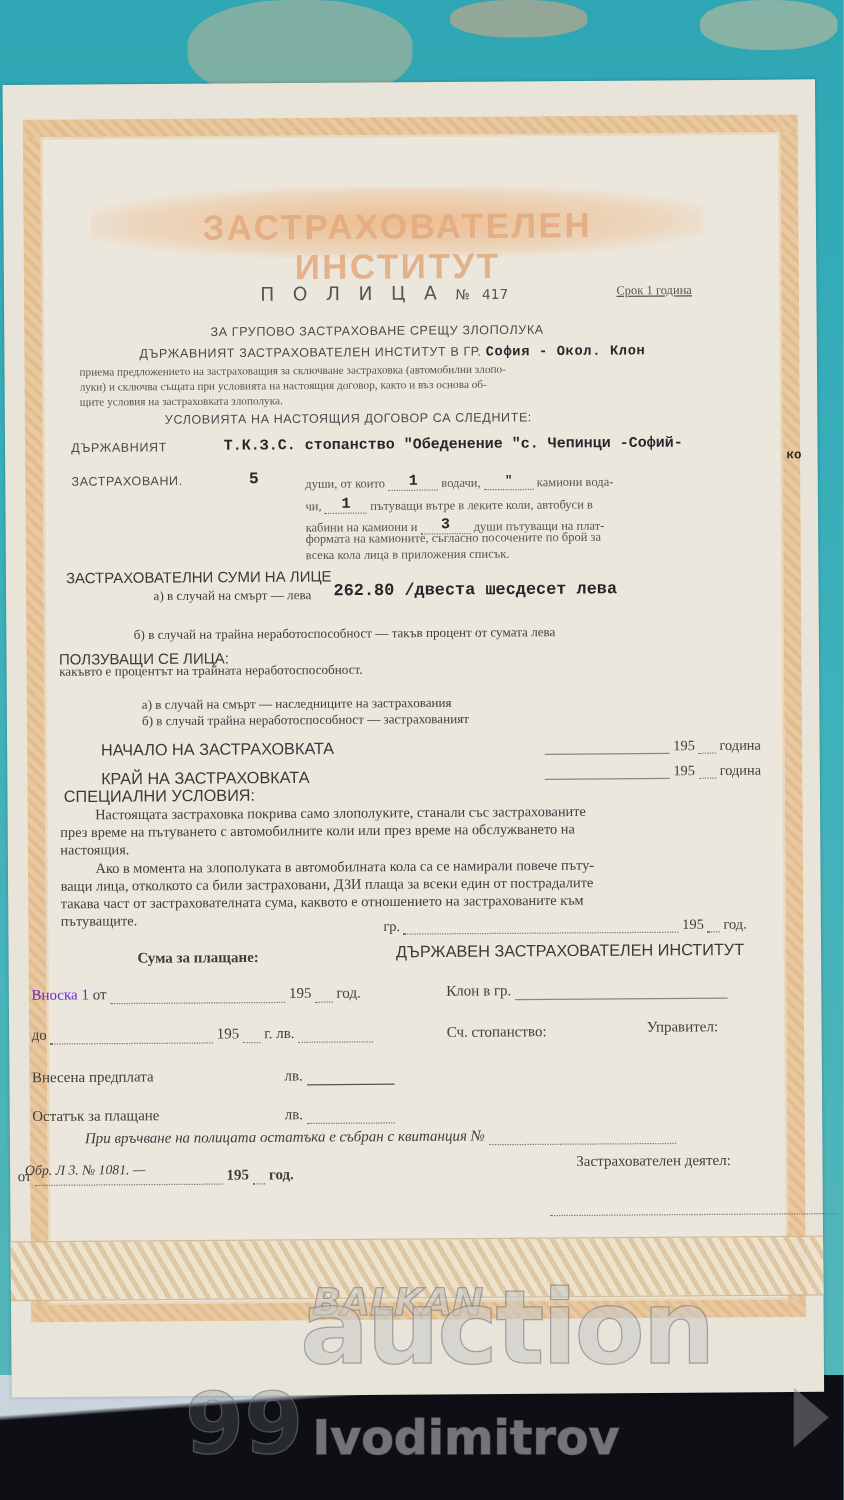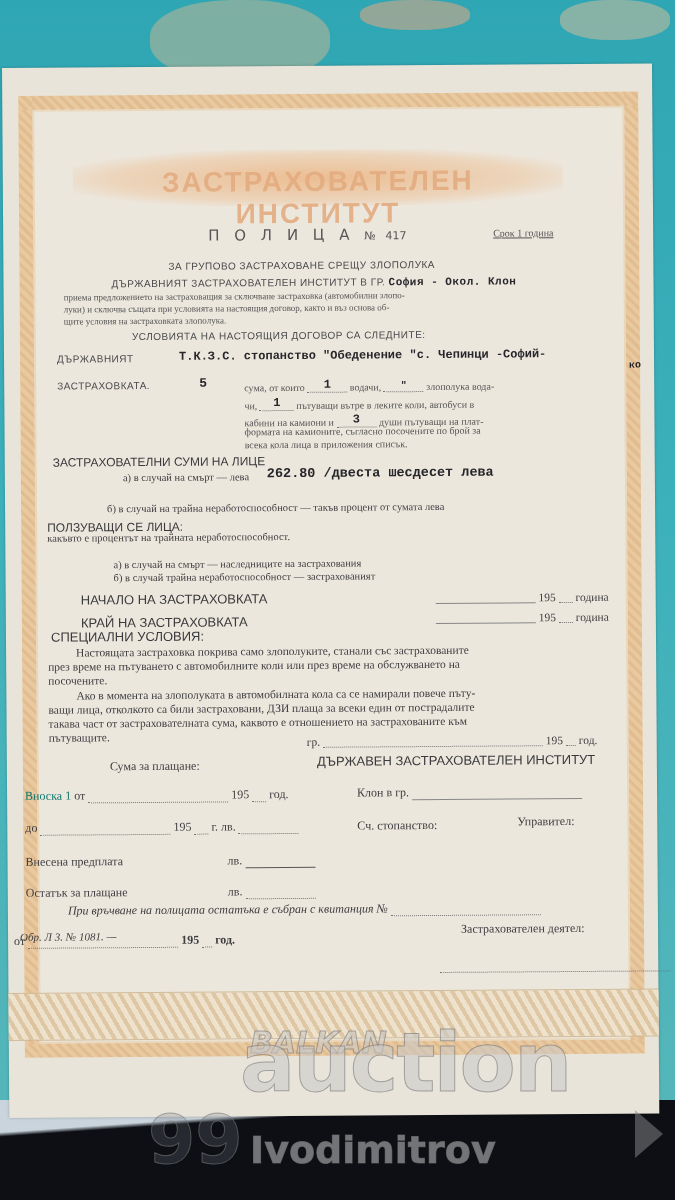--- a/index.html
+++ b/index.html
@@ -72,28 +72,28 @@
     <div class="abs small" style="left:60px;top:225px;font-size:9px;">приема предложението на застраховащия за сключване застраховка (автомобилни злопо-</div>
     <div class="abs small" style="left:60px;top:237px;font-size:9px;">луки) и сключва същата при условията на настоящия договор, както и въз основа об-</div>
     <div class="abs small" style="left:60px;top:249px;font-size:9px;">щите условия на застраховката злополука.</div>
 
     <div class="abs caps" style="left:128px;top:264px;">УСЛОВИЯТА НА НАСТОЯЩИЯ ДОГОВОР СА СЛЕДНИТЕ:</div>
 
     <div class="abs caps" style="left:53px;top:286px;">ДЪРЖАВНИЯТ</div>
     <div class="abs typed" style="left:175px;top:283px;font-size:12px;">Т.К.З.С. стопанство "Обеденение "с. Чепинци -Софий-</div>
     <div class="abs typed" style="left:603px;top:296px;font-size:10px;margin-left:22px;">ко</div>
 
-    <div class="abs caps" style="left:53px;top:313px;">ЗАСТРАХОВКАТА.</div>
+    <div class="abs caps" style="left:53px;top:313px;">ЗАСТРАХОВАНИ.</div>
     <div class="abs typed" style="left:195px;top:309px;font-size:13px;">5</div>
     <div class="abs small" style="left:240px;top:312px;">
-      <span>сума, от които</span>
+      <span>души, от които</span>
       <span class="dots typed" style="width:40px;text-align:center;font-size:12px;">1</span>
       <span>водачи,</span>
       <span class="dots typed" style="width:40px;text-align:center;">"</span>
-      <span>злополука вода-</span>
+      <span>камиони вода-</span>
     </div>
     <div class="abs small" style="left:240px;top:330px;">
       <span>чи,</span>
       <span class="dots typed" style="width:34px;text-align:center;font-size:12px;">1</span>
       <span>пътуващи вътре в леките коли, автобуси в</span>
     </div>
     <div class="abs small" style="left:240px;top:347px;">
       <span>кабини на камиони и</span>
       <span class="dots typed" style="width:40px;text-align:center;font-size:12px;">3</span>
       <span>души пътуващи на плат-</span>
@@ -122,38 +122,38 @@
     <div class="abs body" style="left:430px;top:547px;">
       <span class="line" style="width:100px;"></span>
       <span>195</span>
       <span class="dots" style="width:14px;"></span>
       <span>година</span>
     </div>
 
     <div class="abs head" style="left:45px;top:562px;">СПЕЦИАЛНИ УСЛОВИЯ:</div>
     <div class="abs body" style="left:70px;top:579px;">Настоящата застраховка покрива само злополуките, станали със застрахованите</div>
     <div class="abs body" style="left:42px;top:593px;">през време на пътуването с автомобилните коли или през време на обслужването на</div>
-    <div class="abs body" style="left:42px;top:607px;">посочените.</div>
+    <div class="abs body" style="left:42px;top:607px;">настоящия.</div>
     <div class="abs body" style="left:70px;top:622px;">Ако в момента на злополуката в автомобилната кола са се намирали повече пъту-</div>
     <div class="abs body" style="left:42px;top:636px;">ващи лица, отколкото са били застраховани, ДЗИ плаща за всеки един от пострадалите</div>
     <div class="abs body" style="left:42px;top:650px;">такава част от застрахователната сума, каквото е отношението на застрахованите към</div>
     <div class="abs body" style="left:42px;top:664px;">пътуващите.</div>
 
     <div class="abs body" style="left:300px;top:670px;">
       <span>гр.</span>
       <span class="dots" style="width:220px;"></span>
       <span>195</span>
       <span class="dots" style="width:10px;"></span>
       <span>год.</span>
     </div>
-    <div class="abs body" style="left:103px;top:692px;font-size:12px;">Сума за плащане:</div>
+    <div class="abs body" style="left:103px;top:692px;font-size:12px;font-weight:bold;">Сума за плащане:</div>
     <div class="abs head" style="left:310px;top:688px;font-size:13px;">ДЪРЖАВЕН ЗАСТРАХОВАТЕЛЕН ИНСТИТУТ</div>
 
     <div class="abs body" style="left:18px;top:721px;font-size:12px;">
-      <span style="color:#0f766e;">Вноска 1</span>
+      <span style="color:#6d28d9;">Вноска 1</span>
       <span>от</span>
       <span class="dots" style="width:140px;"></span>
       <span>195</span>
       <span class="dots" style="width:14px;"></span>
       <span>год.</span>
     </div>
     <div class="abs body" style="left:350px;top:720px;font-size:12px;">
       <span>Клон в гр.</span>
       <span class="line" style="width:170px;"></span>
     </div>

